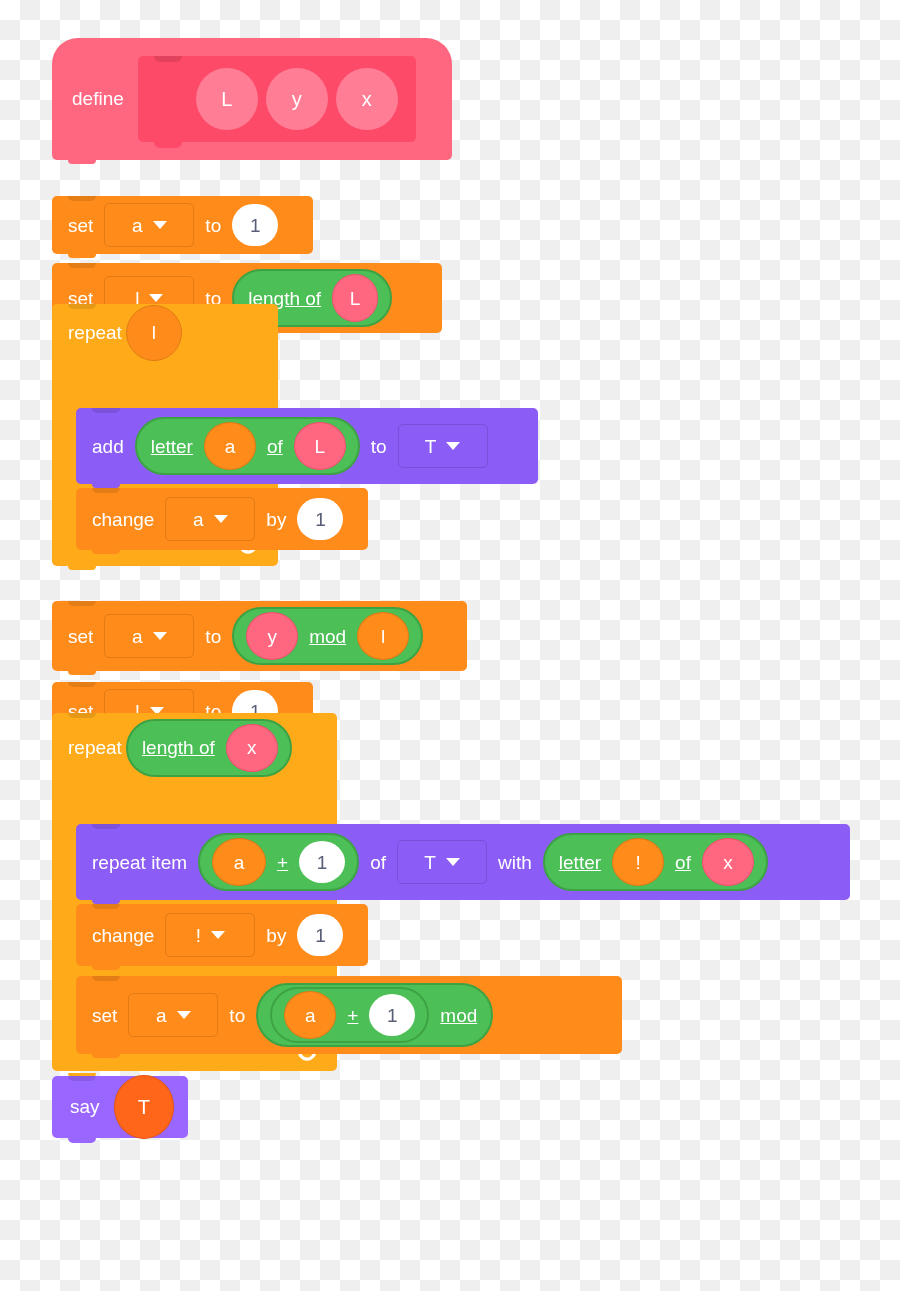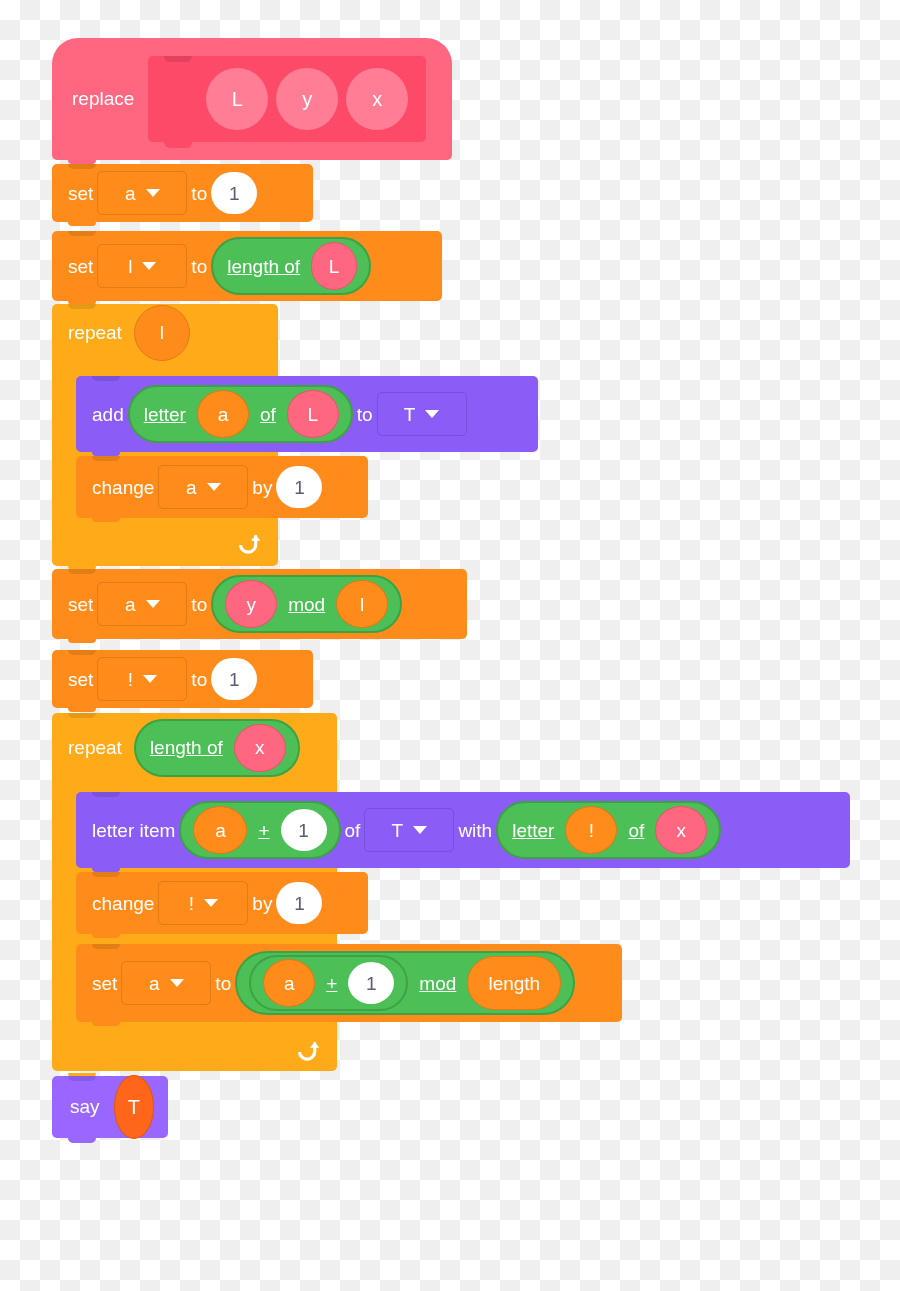--- a/index.html
+++ b/index.html
@@ -29,20 +29,22 @@
     white-space: nowrap;
     box-sizing: border-box;
   }
   .lbl { color:#fff; font-size:19px; padding:0 4px; }
 
   
   .stack {
     border-radius: 5px;
     padding: 0 12px;
     height: 58px;
+    gap: 7px;
+    margin-top: 32px;
   }
   .stack::before {  
     content: "";
     position: absolute;
     left: 16px; top: 0;
     width: 28px; height: 5px;
     background: rgba(0,0,0,0.10);
     border-radius: 0 0 6px 6px;
   }
   .stack::after {   
@@ -151,21 +153,21 @@
   
   .cblock {
     position:absolute;
     background:#ffab19;
     border-radius:5px;
   }
   .cblock .c-top {
     height:58px;
     display:flex;align-items:center;
     padding:0 12px;
-    gap:8px;
+    gap:0;
     box-sizing:border-box;
     position:relative;
     border-radius:5px 5px 0 0;
   }
   .cblock .c-top::before{
     content:"";position:absolute;left:16px;top:0;width:28px;height:5px;
     background:rgba(0,0,0,0.10);border-radius:0 0 6px 6px;
   }
   .cblock .c-arm { width:24px; }
   .cblock .c-foot {
@@ -205,21 +207,21 @@
     width:62px;height:62px;display:flex;align-items:center;justify-content:center;
     color:#fff;font-size:20px;
   }
 </style>
 </head>
 <body>
 
 <div id="canvas">
 
   <div class="define-hat" style="left:52px; top:38px; width:400px; height:122px;">
-    <span class="lbl">replace</span>
+    <span class="lbl">define</span>
     <div class="proto" style="width:268px;">
       <div class="proto-spacer"></div>
       <div class="param">L</div>
       <div class="param">y</div>
       <div class="param">x</div>
     </div>
   </div>
 
   <div class="blk stack c-data" style="left:52px; top:164px; width:261px;">
     <span class="lbl">set</span>
@@ -318,21 +320,21 @@
     <div class="c-arm" style="height:246px;"></div>
     <div class="c-foot" style="width:285px;">
       <svg class="loop-arrow" viewBox="0 0 24 24">
         <path d="M20 5 L20 12 A7 7 0 0 1 6 13 A7 7 0 0 0 20 12" fill="none" stroke="#fff" stroke-width="3" stroke-linecap="round"></path>
         <path d="M20 4 L15.5 9 L24.5 9 Z" fill="#fff"></path>
       </svg>
     </div>
   </div>
 
   <div class="blk stack c-list" style="left:76px; top:792px; width:774px; height:76px;">
-    <span class="lbl">letter item</span>
+    <span class="lbl">repeat item</span>
     <div class="oper" style="height:58px;">
       <div class="var var-data" style="border-radius:50%;min-width:54px;">a</div>
       <span class="lbl">+</span>
       <div class="numinput" style="border-radius:50%;width:46px;min-width:46px;padding:0;">1</div>
     </div>
     <span class="lbl">of</span>
     <div class="dropdown">
       <span>T</span>
       <span class="tri"></span>
     </div>
@@ -362,22 +364,21 @@
       <span class="tri"></span>
     </div>
     <span class="lbl">to</span>
     <div class="oper" style="height:64px;">
       <div class="oper" style="height:56px;">
         <div class="var var-data" style="border-radius:50%;min-width:52px;">a</div>
         <span class="lbl">+</span>
         <div class="numinput" style="border-radius:50%;width:46px;min-width:46px;padding:0;">1</div>
       </div>
       <span class="lbl">mod</span>
-      <div class="var var-data" style="min-width:94px;height:54px;">length</div>
-    </div>
-  </div>
-
-  <div class="say-blk" style="left:52px; top:1076px; width:116px; height:62px;">
+    </div>
+  </div>
+
+  <div class="say-blk" style="left:52px; top:1076px; width:136px; height:62px;">
     <span class="lbl">say</span>
     <div class="say-var">T</div>
   </div>
 
 </div>
 
 </body></html>

